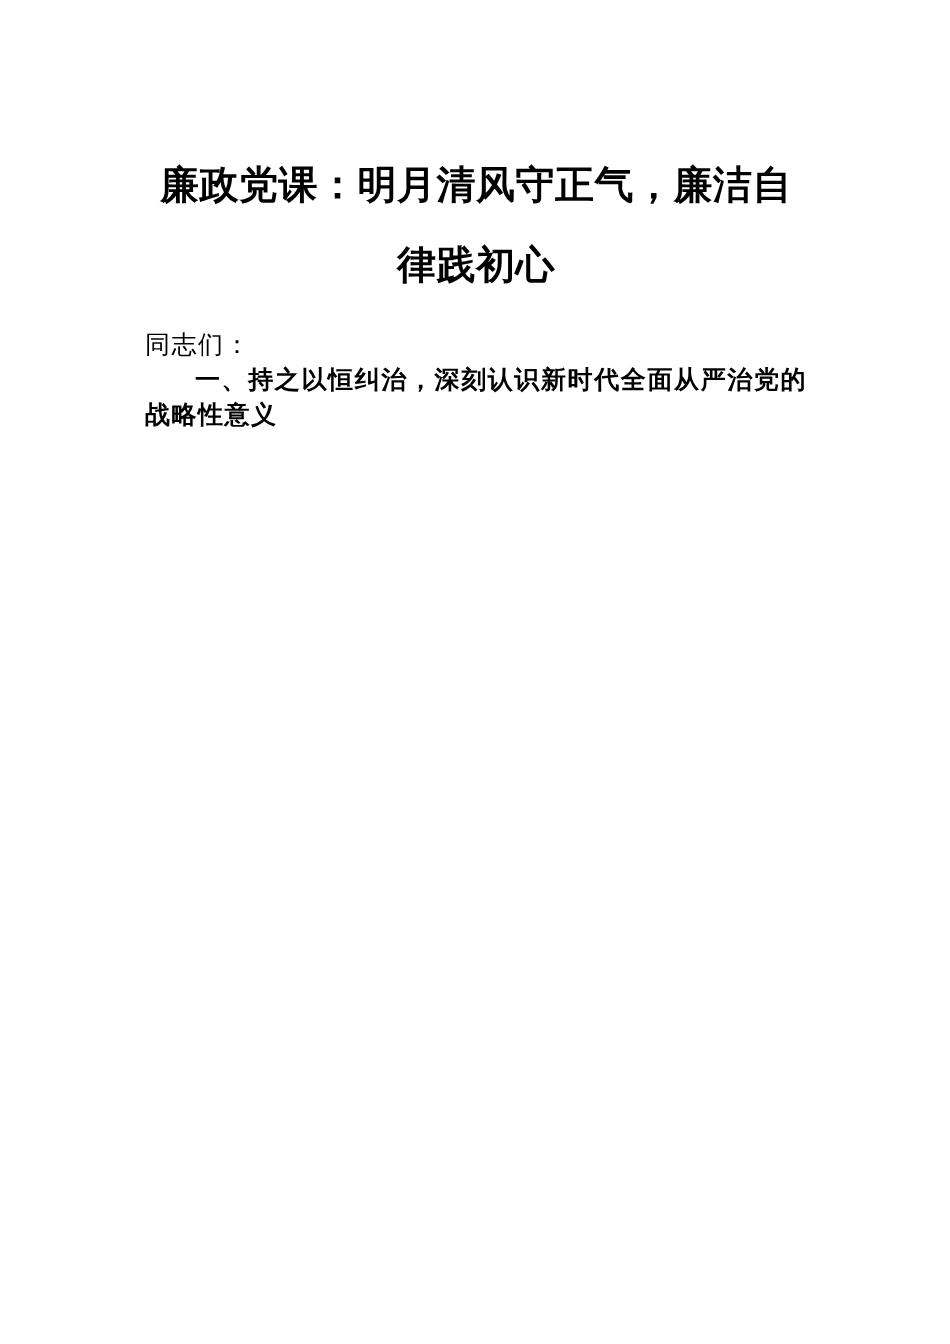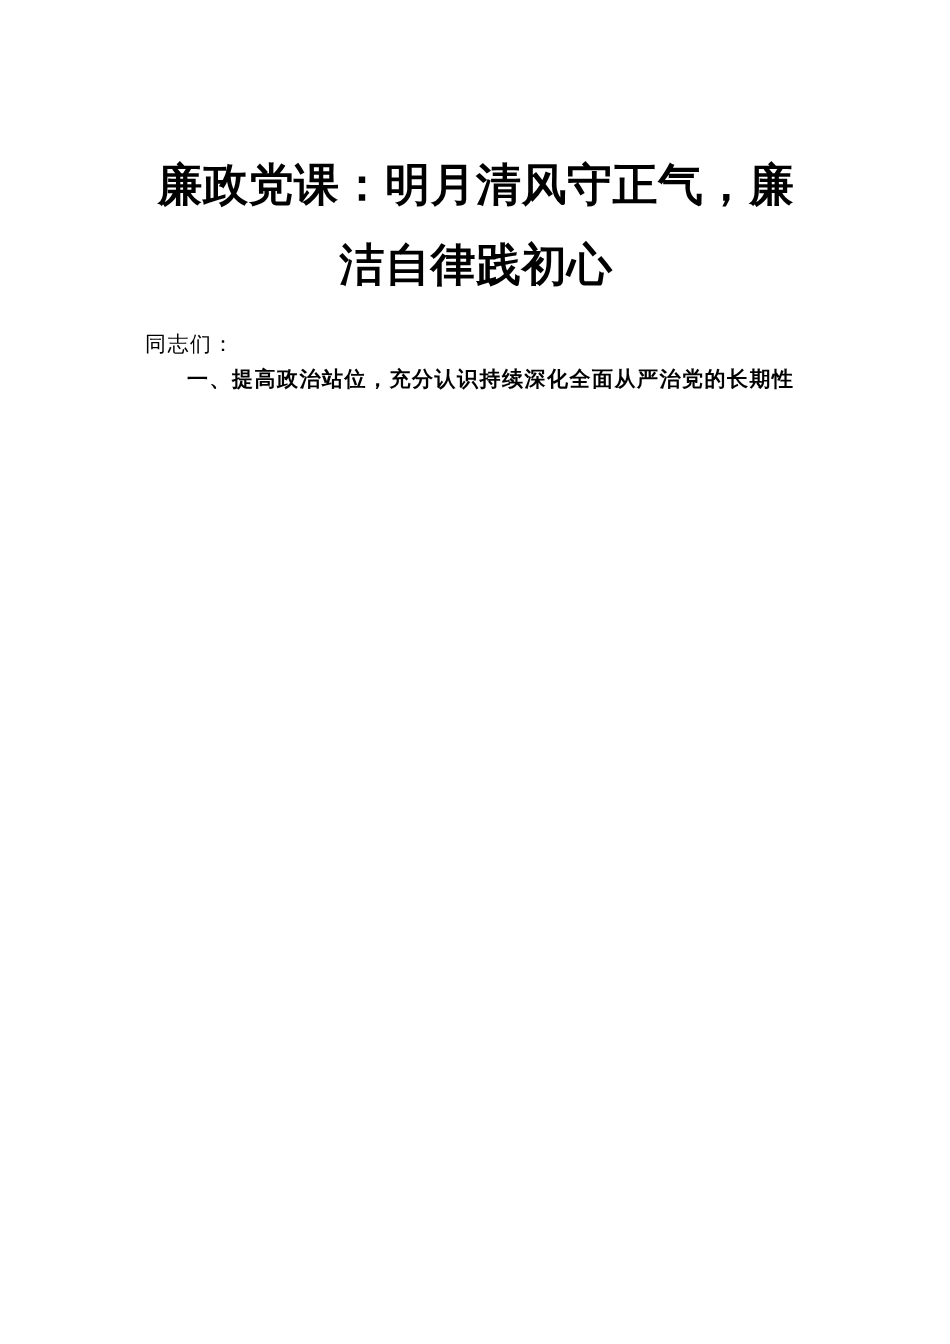--- a/index.html
+++ b/index.html
@@ -17,30 +17,30 @@
   .page {
     box-sizing: border-box;
     width: 950px;
     height: 1344px;
     padding: 145px 143px 0 145px;
     background: #ffffff;
     overflow: hidden;
   }
   .doc-title {
     margin: 0 0 22px 0;
-    font-size: 45px;
+    font-size: 39px;
     font-weight: bold;
     line-height: 80px;
     text-align: center;
     letter-spacing: 0.5px;
     color: #000000;
   }
   .doc-body p {
     margin: 0;
-    font-size: 21px;
+    font-size: 25px;
     line-height: 35px;
     letter-spacing: 1.5px;
     text-align: justify;
     text-justify: inter-ideograph;
     word-break: break-all;
     color: #000000;
   }
   .doc-body p.indent {
     text-indent: 2em;
   }
@@ -52,15 +52,15 @@
   }
 </style>
 </head>
 <body>
 
 <div class="page">
   <h1 class="doc-title">廉政党课：明月清风守正气，廉洁自律践初心</h1>
 
   <div class="doc-body">
     <p class="no-indent">同志们：</p>
-    <p class="indent section-heading">一、提高政治站位，充分认识持续深化全面从严治党的长期性</p>
+    <p class="indent section-heading">一、持之以恒纠治，深刻认识新时代全面从严治党的战略性意义</p>
   </div>
 </div>
 
 </body></html>

